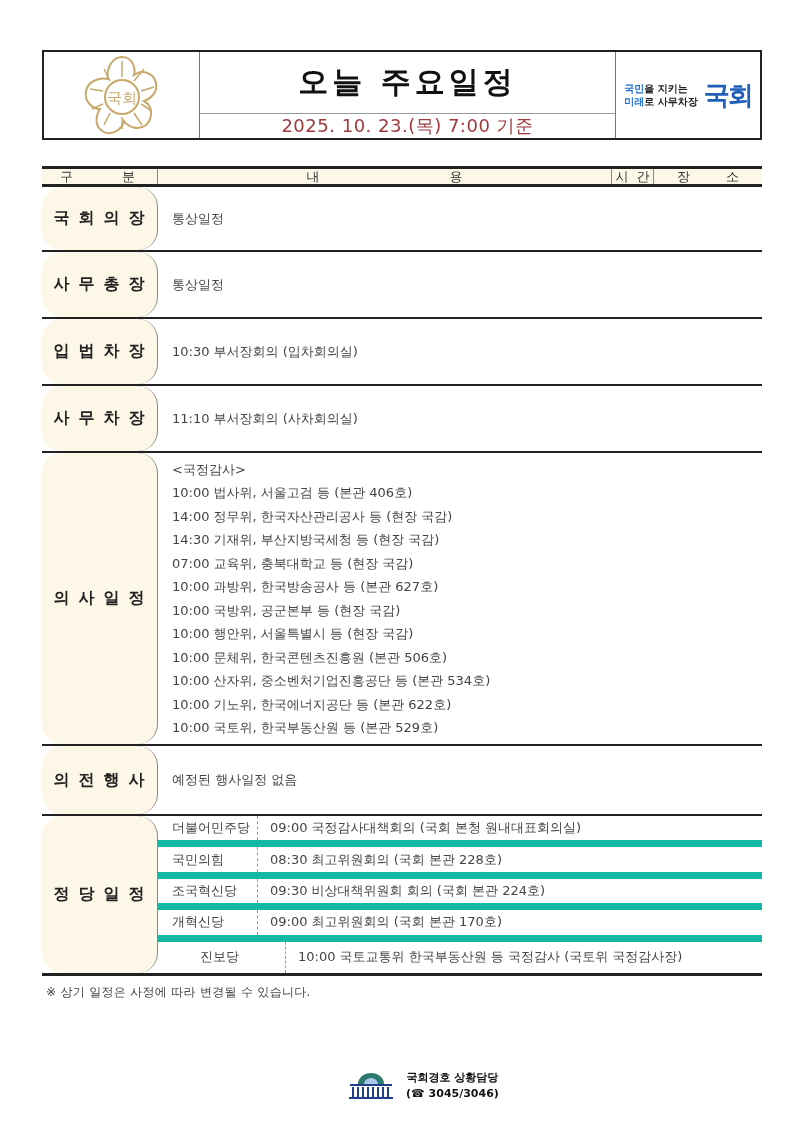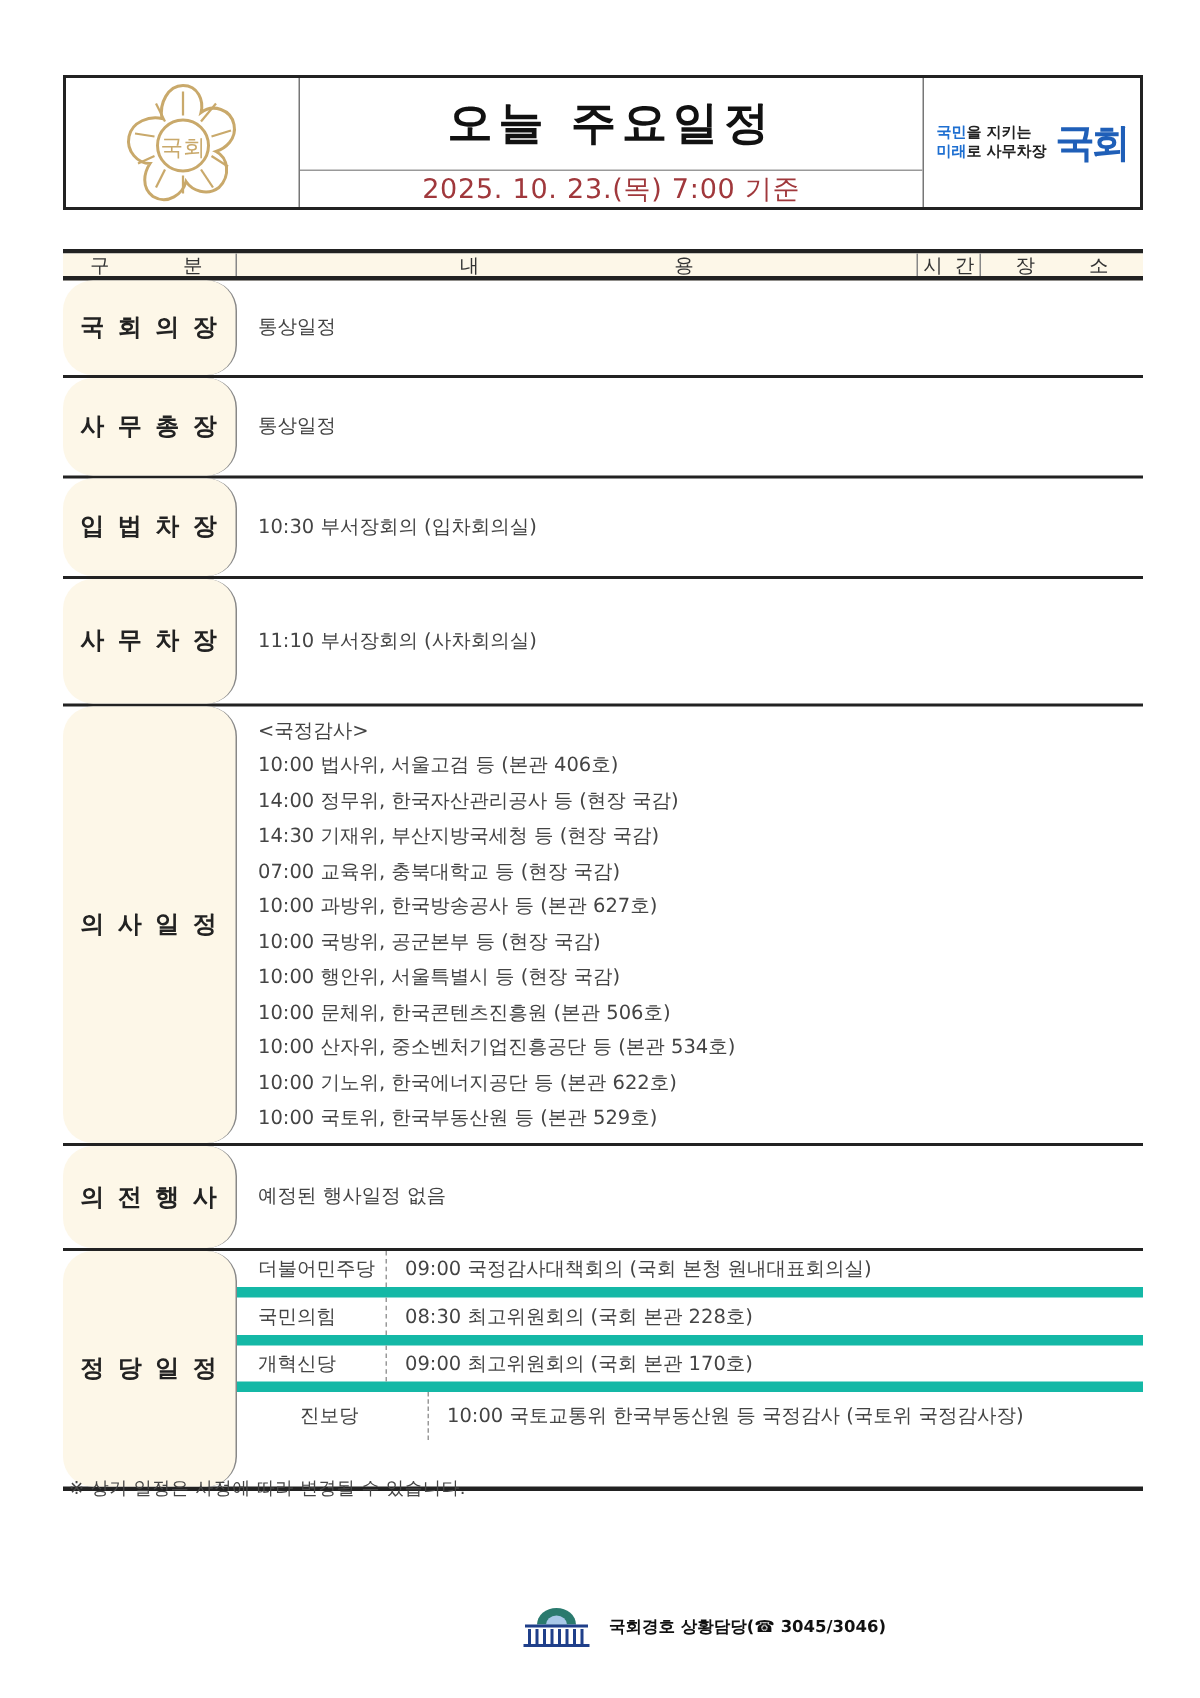--- a/index.html
+++ b/index.html
@@ -42,21 +42,21 @@
 
     .party-wrap { flex: 1; display: flex; flex-direction: column; }
     .party-row { display: flex; height: 31.4px; border-bottom: 7px solid #14b8a6; font-size: 13px; color: #444; }
     .party-row:last-child { border-bottom: none; padding-left: 28px; }
     .party-name { width: 100px; padding-left: 14px; border-right: 1px dashed #999; display: flex; align-items: center; }
     .party-event { flex: 1; padding-left: 12px; display: flex; align-items: center; }
 
     .note { position: absolute; left: 46px; top: 984px; font-size: 12px; color: #444; letter-spacing: 0.3px; }
 
     .footer { position: absolute; left: 346px; top: 1070px; display: flex; align-items: center; gap: 10px; }
-    .footer-text { display: flex; flex-direction: row; align-items: center; font-size: 11px; font-weight: bold; color: #111; line-height: 16px; }
+    .footer-text { display: flex; flex-direction: column; align-items: center; font-size: 11px; font-weight: bold; color: #111; line-height: 16px; }
   </style>
 </head>
 <body>
 
 <div class="header">
   <div class="hdr-logo">
     <svg width="90" height="86" viewBox="0 0 90 86">
       <g fill="none" stroke="#c9a96b" stroke-width="2">
         <g transform="translate(45,45)">
           <path d="M0,-40 C10,-40 14,-30 12,-22 C20,-28 32,-24 34,-14 C36,-4 28,2 22,4 C30,8 32,20 24,28 C16,34 6,30 2,24 C0,32 -10,40 -20,34 C-28,28 -26,18 -22,12 C-30,12 -38,4 -36,-6 C-34,-16 -22,-20 -14,-18 C-16,-28 -10,-40 0,-40 Z"></path>
@@ -122,21 +122,21 @@
     <div class="content">
         <div class="line">통상일정</div>
       </div>
   </div>
   <div class="row" style="height:67px">
     <div class="cat">입법차장</div>
     <div class="content">
         <div class="line">10:30 부서장회의 (입차회의실)</div>
       </div>
   </div>
-  <div class="row" style="height:85px">
+  <div class="row" style="height:67px">
     <div class="cat">사무차장</div>
     <div class="content">
         <div class="line">11:10 부서장회의 (사차회의실)</div>
       </div>
   </div>
   <div class="row" style="height:293px">
     <div class="cat">의사일정</div>
     <div class="content">
       <div class="line">&lt;국정감사&gt;</div>
       <div class="line">10:00 법사위, 서울고검 등 (본관 406호)</div>
@@ -161,20 +161,24 @@
   <div class="row" style="height:157px">
     <div class="cat">정당일정</div>
     <div class="party-wrap">
       <div class="party-row">
         <div class="party-name">더불어민주당</div>
         <div class="party-event">09:00 국정감사대책회의 (국회 본청 원내대표회의실)</div>
       </div>
       <div class="party-row">
         <div class="party-name">국민의힘</div>
         <div class="party-event">08:30 최고위원회의 (국회 본관 228호)</div>
+      </div>
+      <div class="party-row">
+        <div class="party-name">조국혁신당</div>
+        <div class="party-event">09:30 비상대책위원회 회의 (국회 본관 224호)</div>
       </div>
       <div class="party-row">
         <div class="party-name">개혁신당</div>
         <div class="party-event">09:00 최고위원회의 (국회 본관 170호)</div>
       </div>
       <div class="party-row">
         <div class="party-name">진보당</div>
         <div class="party-event">10:00 국토교통위 한국부동산원 등 국정감사 (국토위 국정감사장)</div>
       </div>
     </div>

